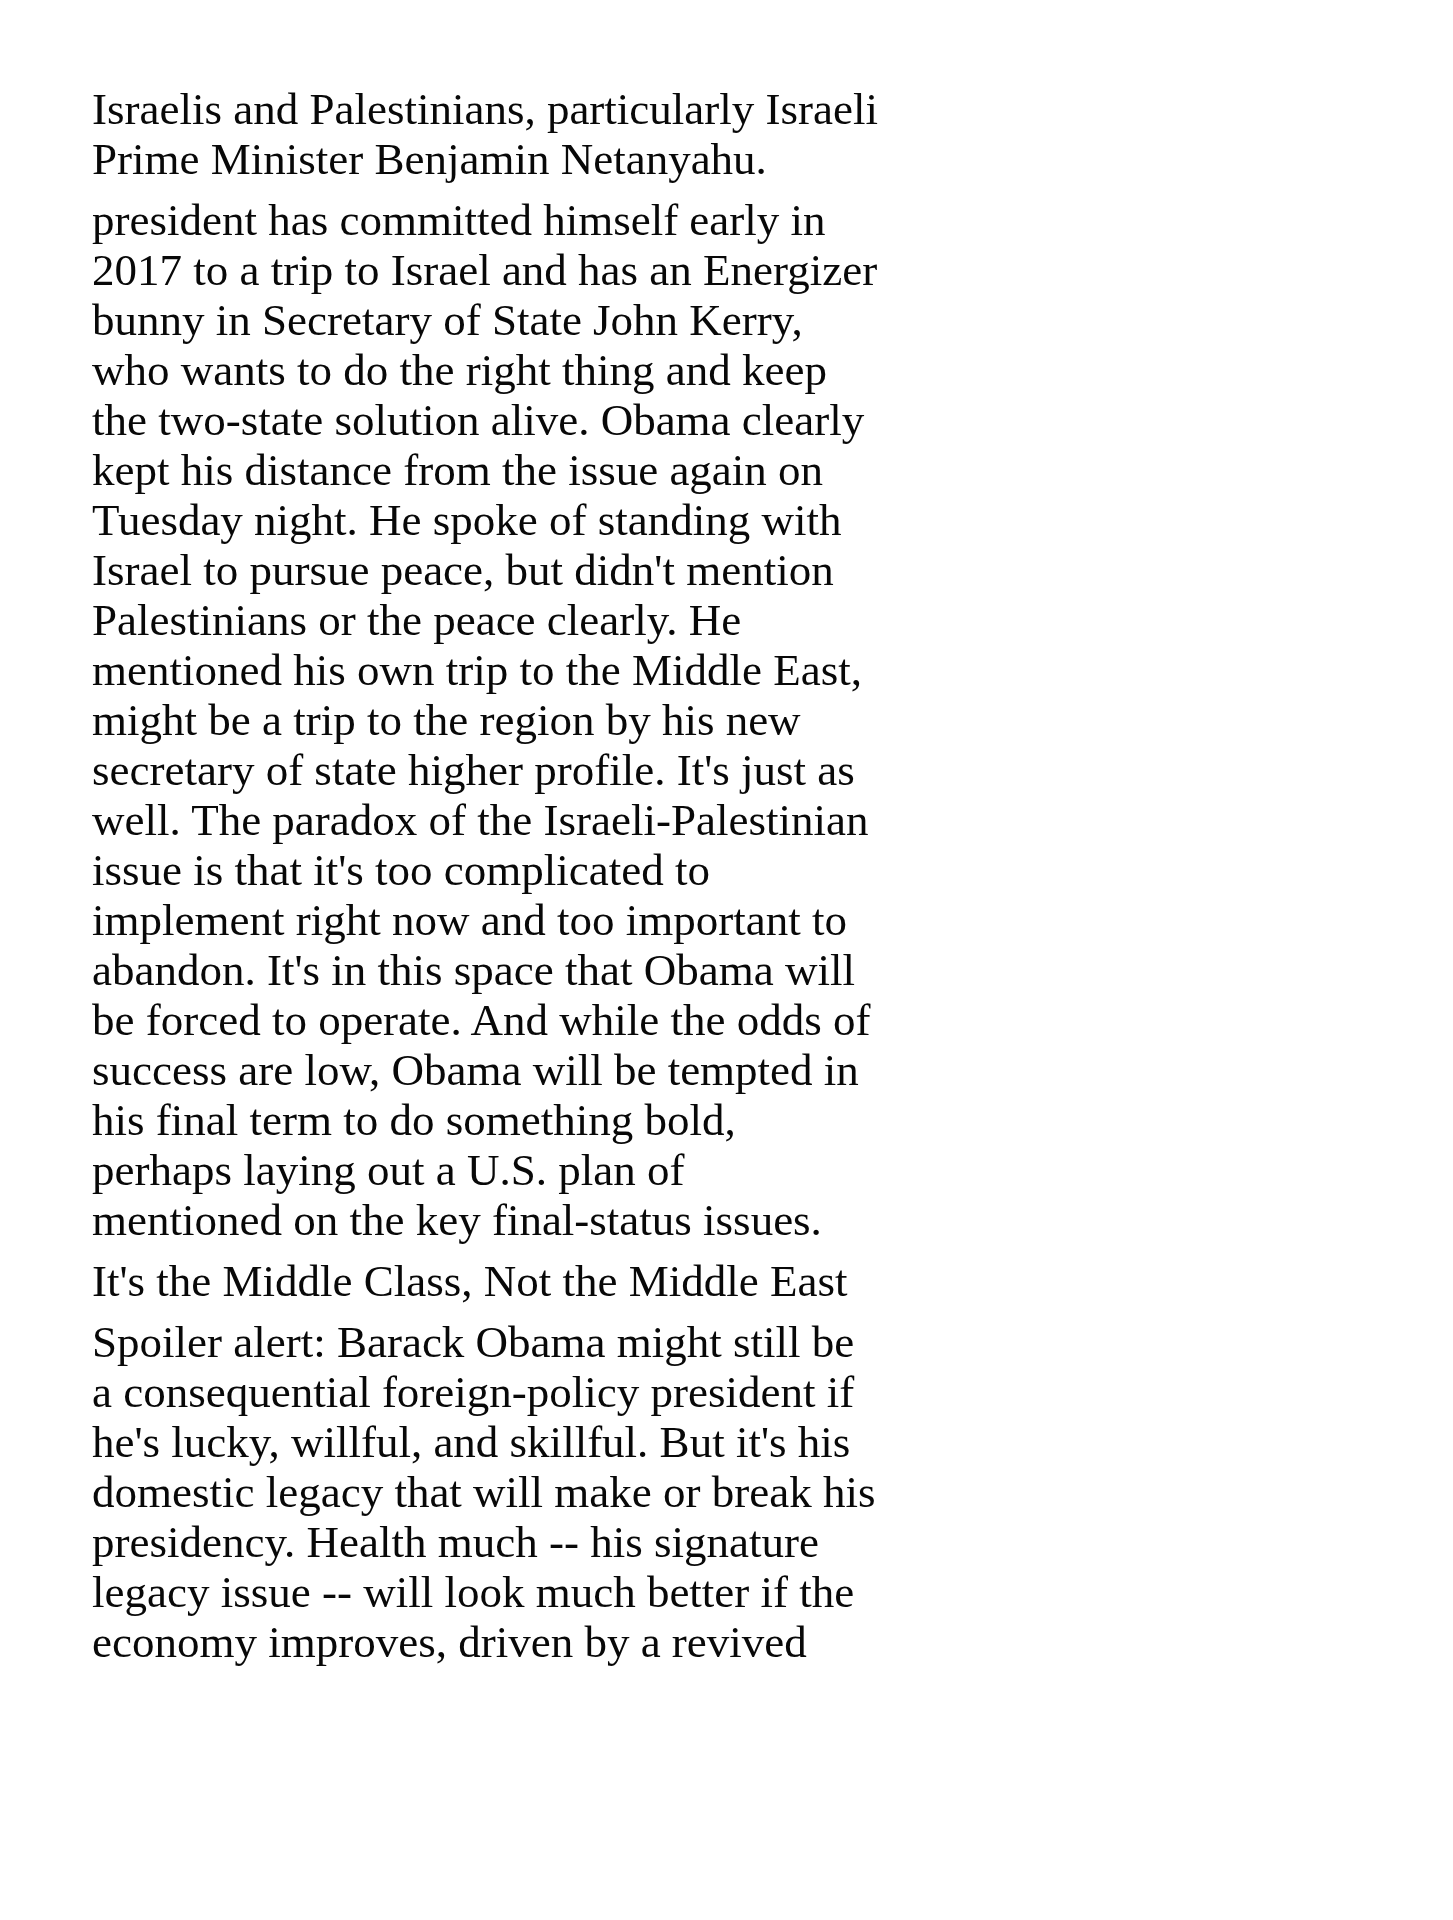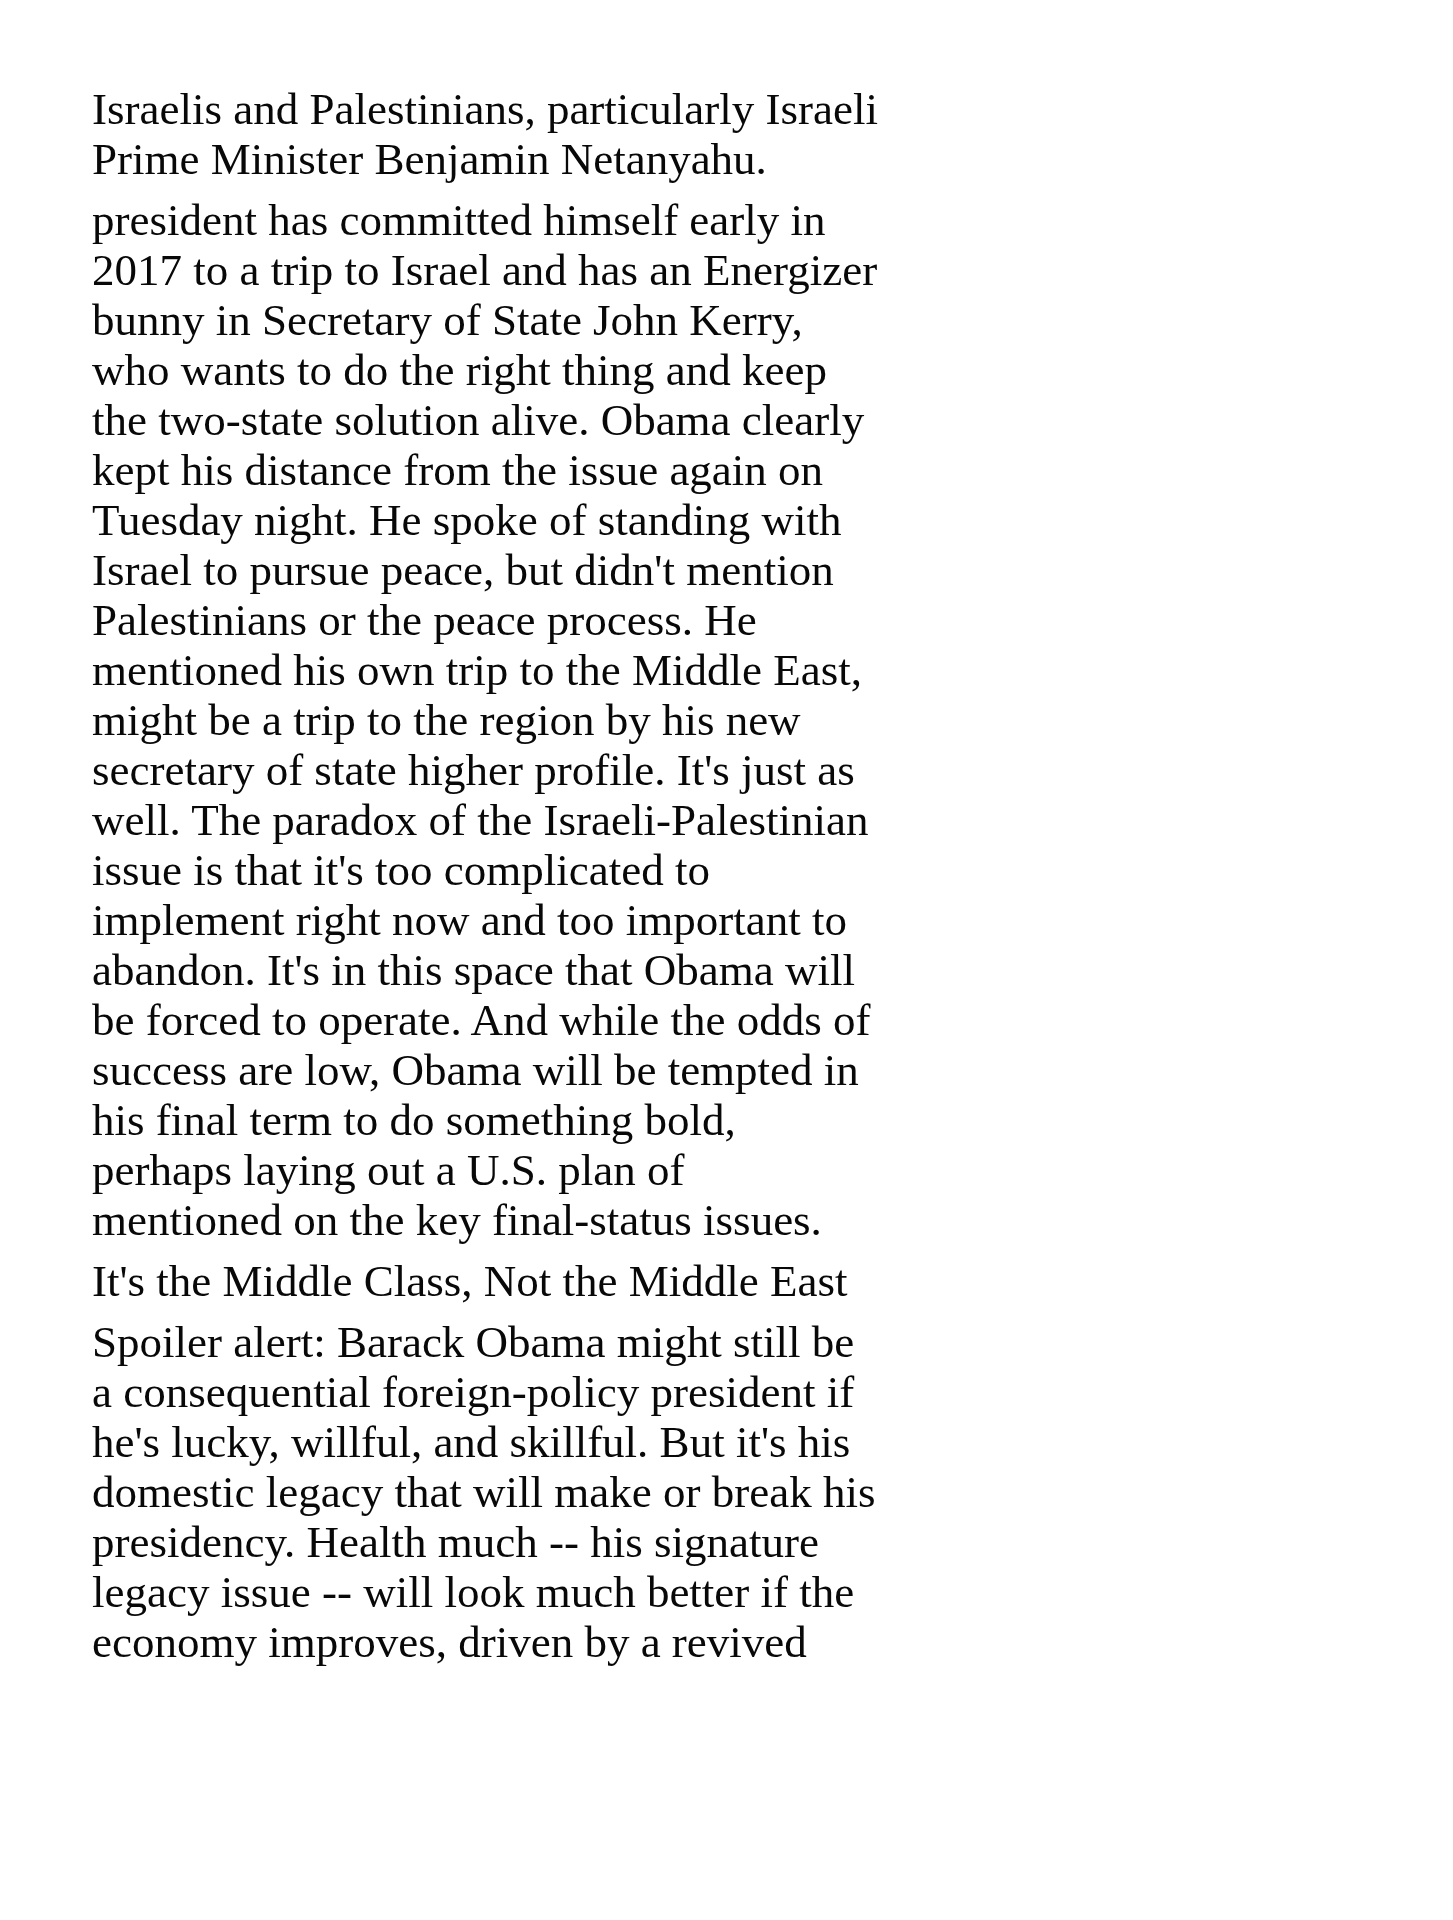--- a/index.html
+++ b/index.html
@@ -54,21 +54,21 @@
       </p>
       <p>
         <span class="line">president has committed himself early in</span>
         <span class="line">2017 to a trip to Israel and has an Energizer</span>
         <span class="line">bunny in Secretary of State John Kerry,</span>
         <span class="line">who wants to do the right thing and keep</span>
         <span class="line">the two-state solution alive. Obama clearly</span>
         <span class="line">kept his distance from the issue again on</span>
         <span class="line">Tuesday night. He spoke of standing with</span>
         <span class="line">Israel to pursue peace, but didn't mention</span>
-        <span class="line">Palestinians or the peace process. He</span>
+        <span class="line">Palestinians or the peace clearly. He</span>
         <span class="line">mentioned his own trip to the Middle East,</span>
         <span class="line">might be a trip to the region by his new</span>
         <span class="line">secretary of state higher profile. It's just as</span>
         <span class="line">well. The paradox of the Israeli-Palestinian</span>
         <span class="line">issue is that it's too complicated to</span>
         <span class="line">implement right now and too important to</span>
         <span class="line">abandon. It's in this space that Obama will</span>
         <span class="line">be forced to operate. And while the odds of</span>
         <span class="line">success are low, Obama will be tempted in</span>
         <span class="line">his final term to do something bold,</span>

